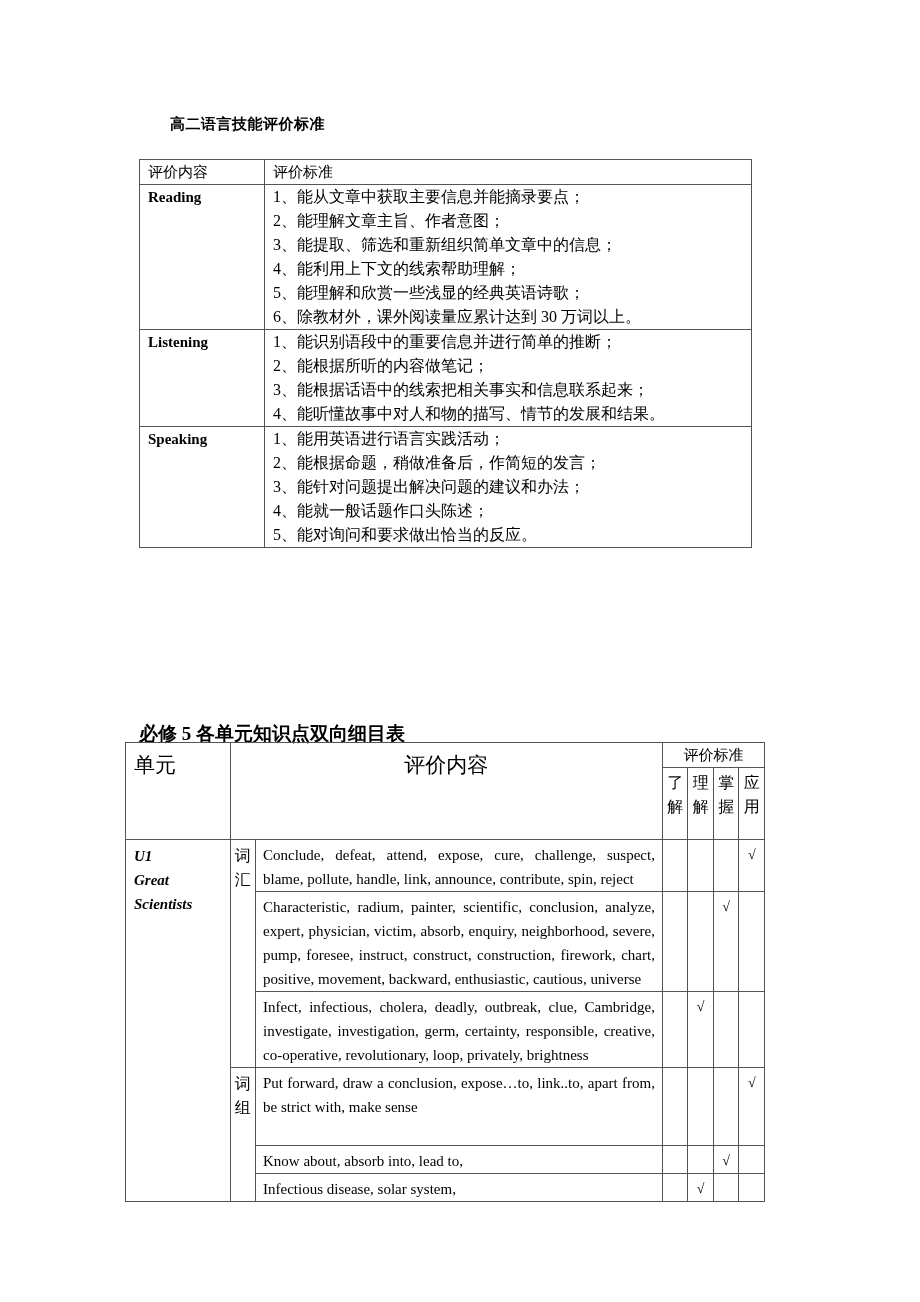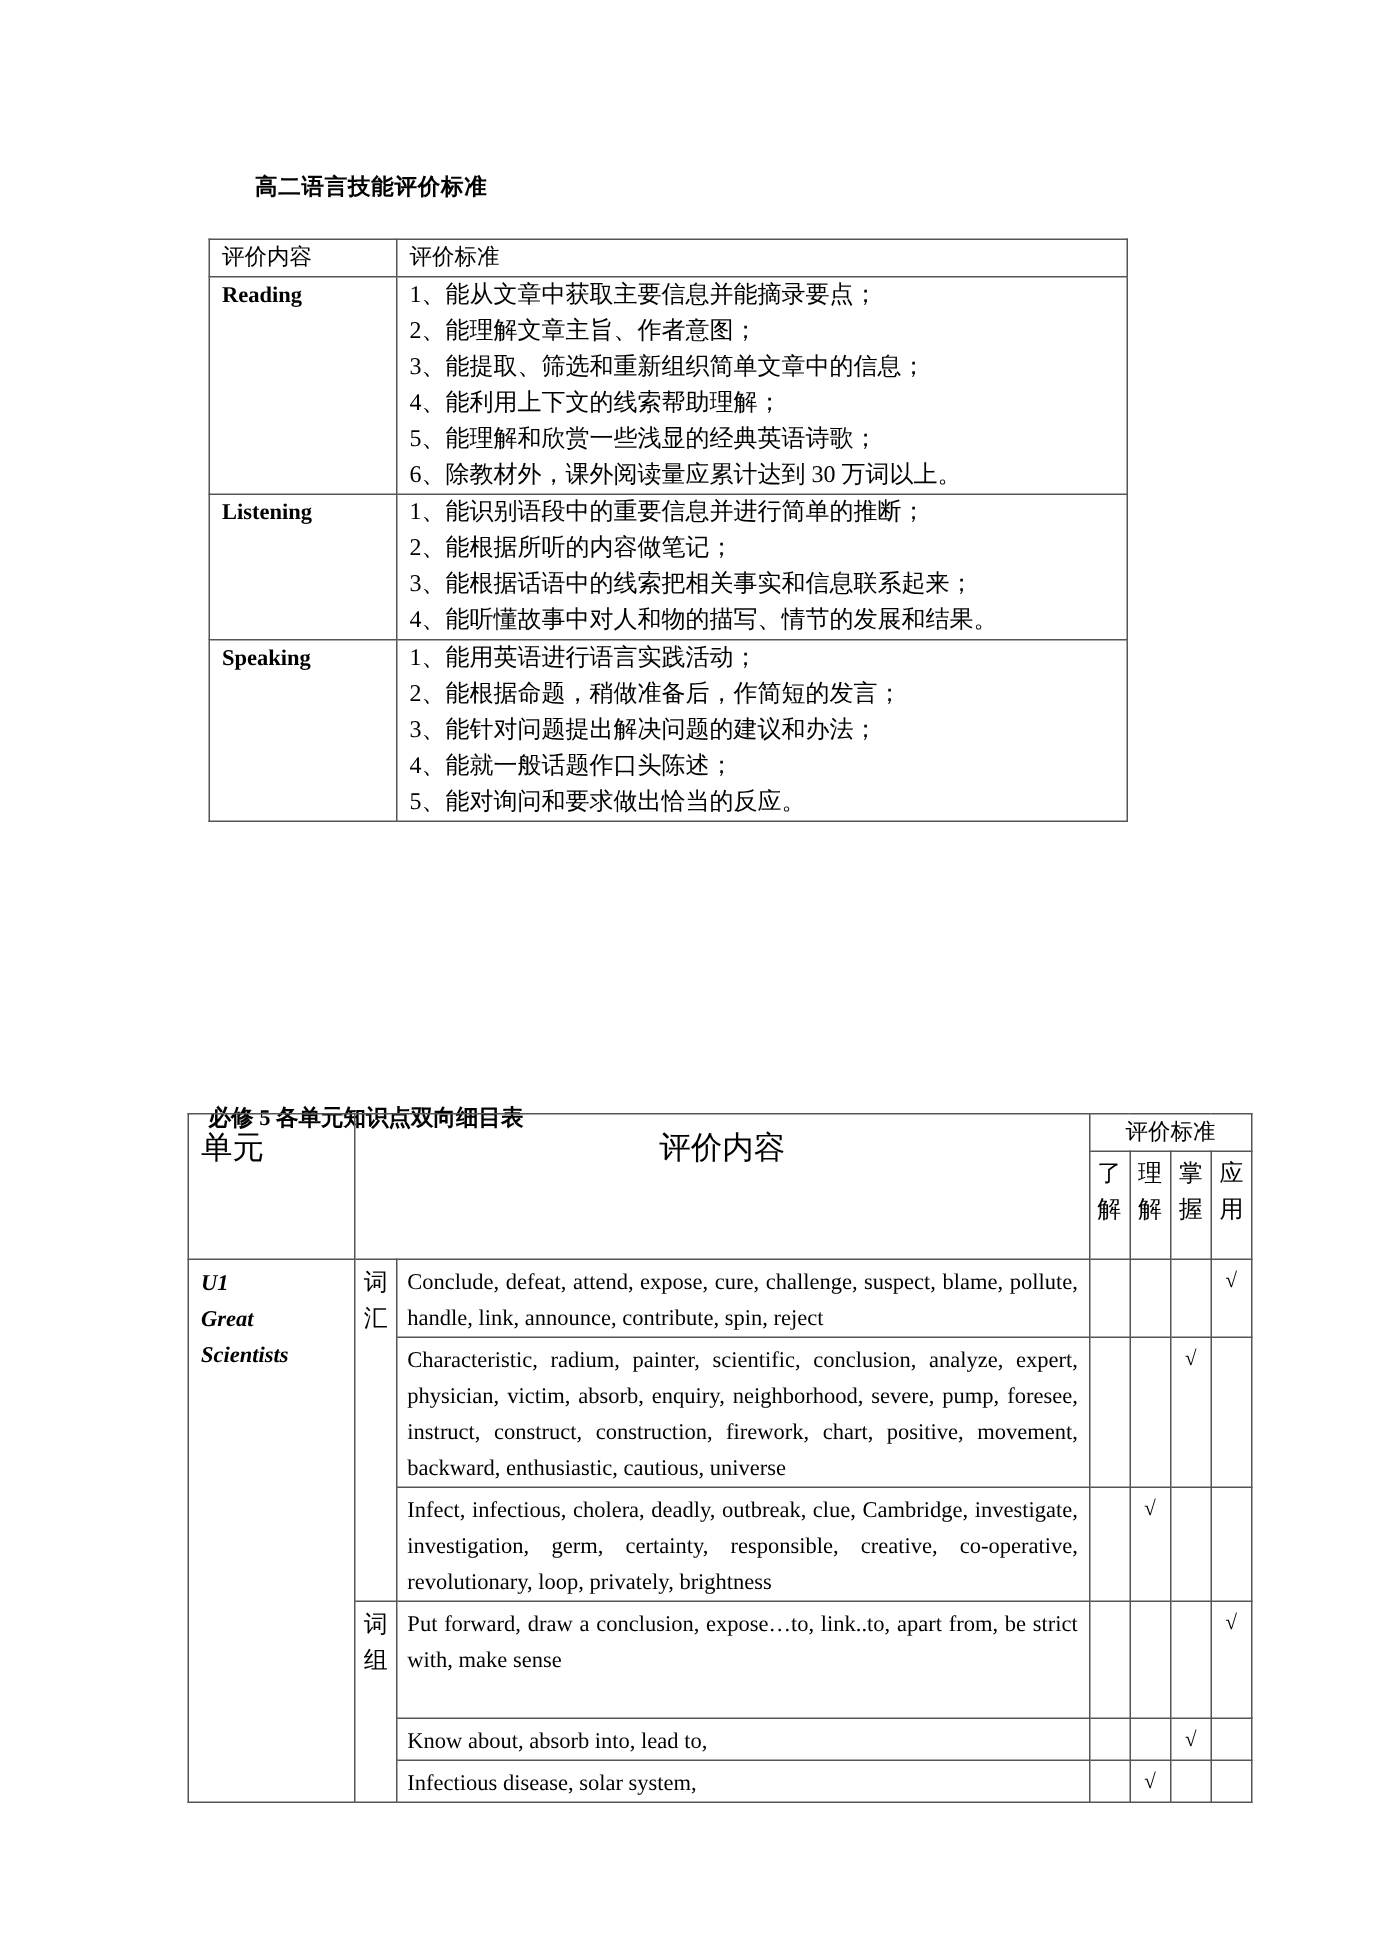--- a/index.html
+++ b/index.html
@@ -1,33 +1,33 @@
 <!DOCTYPE html>
 <html><head>
 <meta charset="utf-8">
 <style>
   html, body { margin:0; padding:0; background:#ffffff; }
   body { width:920px; height:1302px; position:relative; overflow:hidden;
          font-family: "Liberation Serif", "DejaVu Serif", serif; color:#000; }
   .title1 { position:absolute; left:139px; top:115px; font-size:15px; font-weight:bold; letter-spacing:0.5px;margin-left:31px; }
-  .title2 { position:absolute; left:139px; top:721px; font-size:15px; font-weight:bold;margin-top:15px; }
+  .title2 { position:absolute; left:139px; top:721px; font-size:19px; font-weight:bold; }
 
   table { border-collapse:collapse; position:absolute; }
   td, th { border:1px solid #555; padding:0; vertical-align:top; }
 
   
   #t1 { left:139px; top:159px; width:613px; font-size:16px; }
   #t1 col.c1 { width:125px; }
   #t1 .hdr td { height:24px; line-height:24px; padding-left:8px; font-size:15px; }
   #t1 .skill { font-weight:bold; font-size:15px; padding-left:8px; line-height:24px;margin-top:44px; }
   #t1 .items { padding-left:8px; }
   #t1 .item { height:24px; line-height:24px; white-space:nowrap; }
 
   
-  #t2 { left:125px; top:742px; width:710px; font-size:15px; }
+  #t2 { left:125px; top:742px; width:640px; font-size:15px; }
   #t2 .h-unit { font-size:21px; padding:8px 0 0 8px; height:88px; }
   #t2 .h-content { font-size:21px; text-align:center; padding-top:8px; }
   #t2 .h-std { font-size:15px; text-align:center; height:24px; line-height:24px; vertical-align:middle; }
   #t2 .h-sub { width:26px; text-align:center; font-size:16px; line-height:24px; padding-top:3px; height:68px; }
   #t2 .unit { font-weight:bold; padding:4px 0 0 8px; line-height:24px; width:102px;font-style:italic; }
   #t2 .cat { width:26px; text-align:center; font-size:16px; line-height:24px; padding-top:4px; }
   #t2 .content { padding:3px 7px 0 7px; line-height:24px; text-align:justify; text-align-last:left; width:445px;margin-top:38px; }
   #t2 .chk { width:26px; text-align:center; line-height:24px; padding-top:3px; font-size:14px; }
 </style>
 </head>

